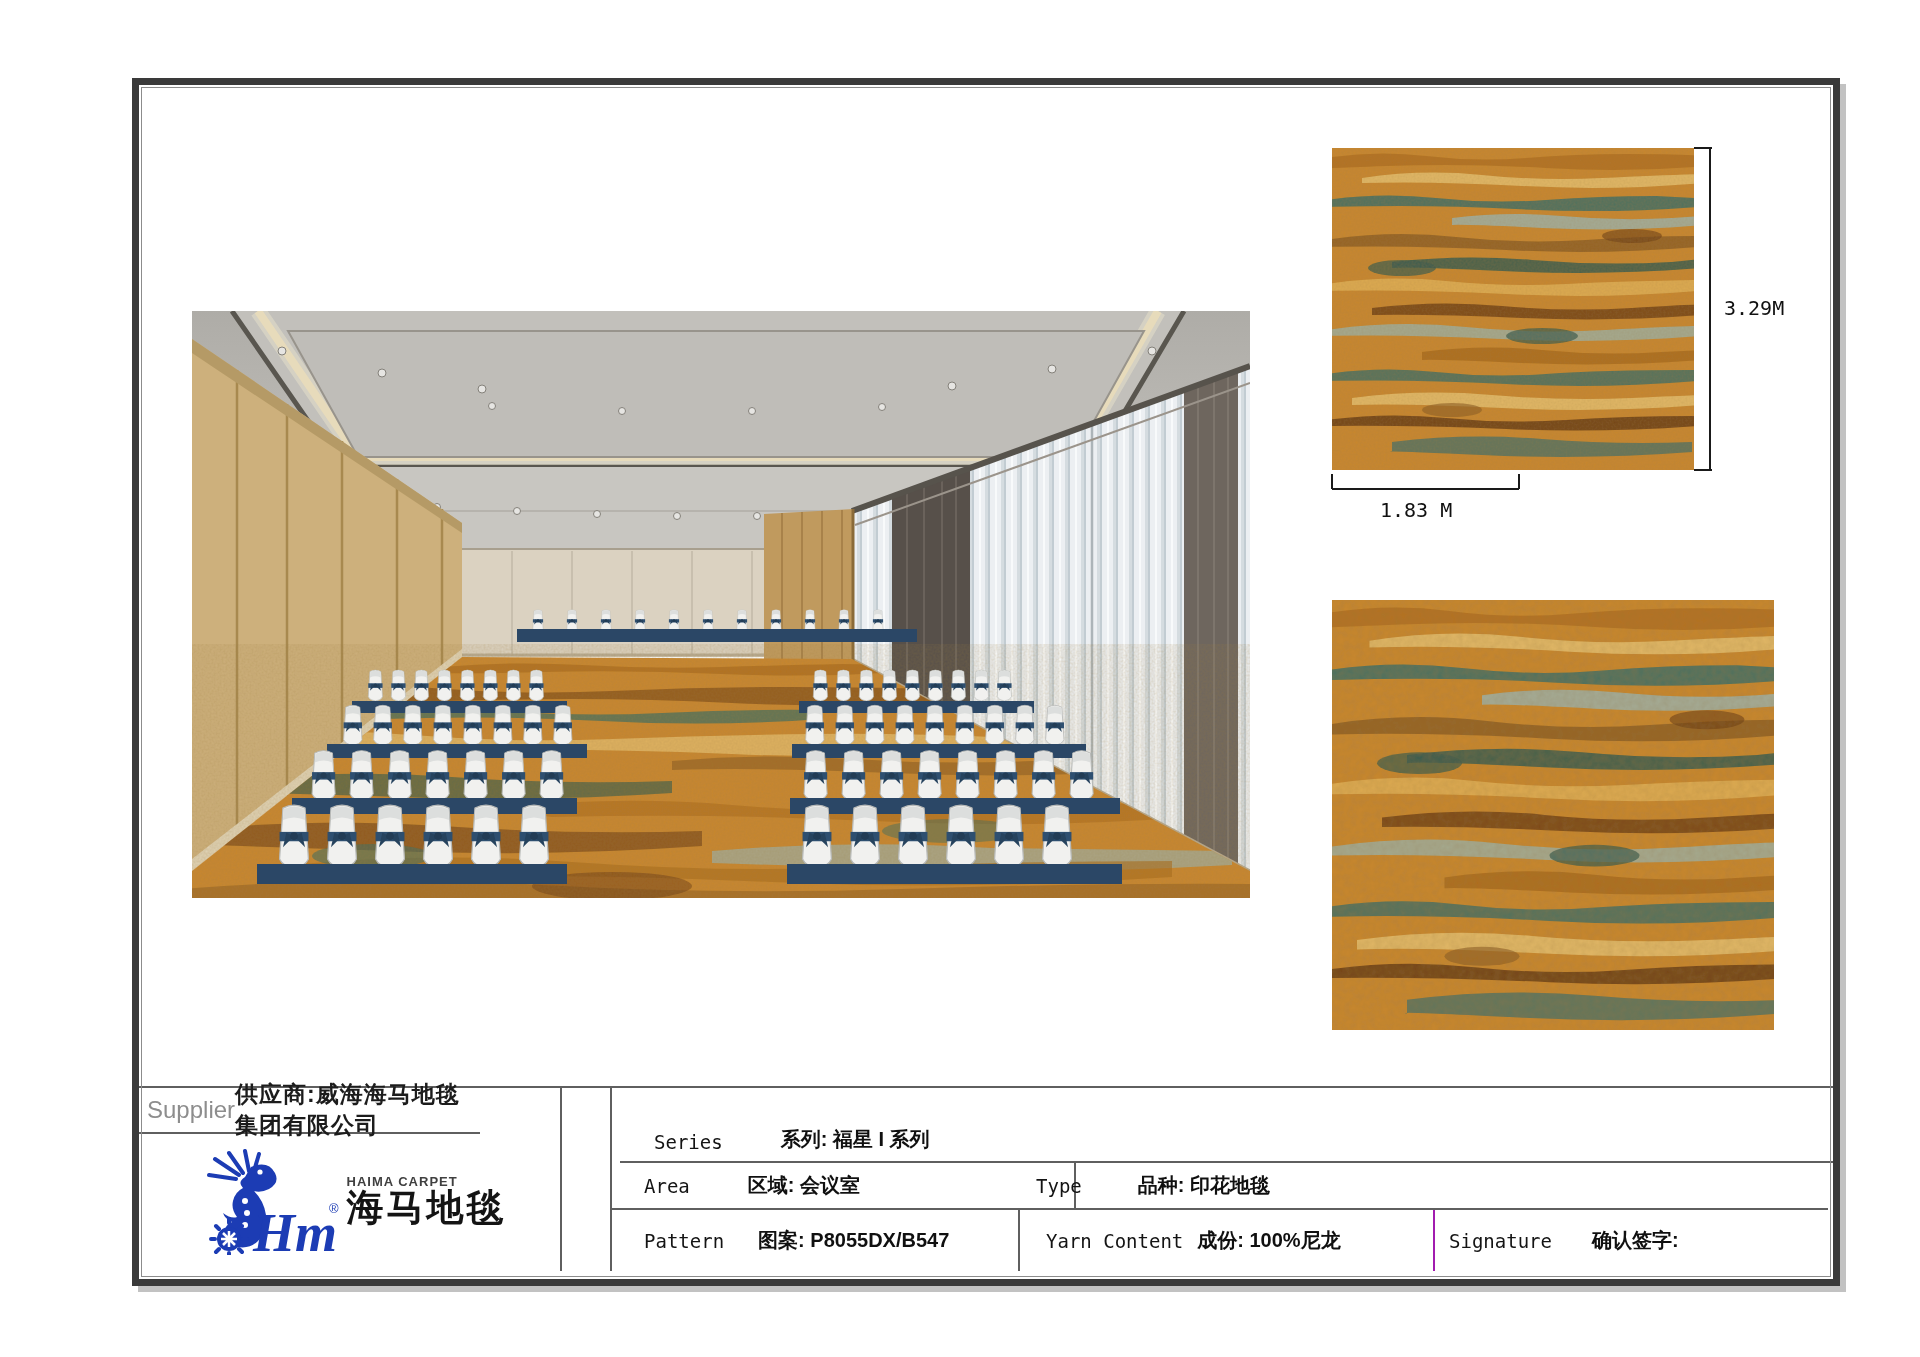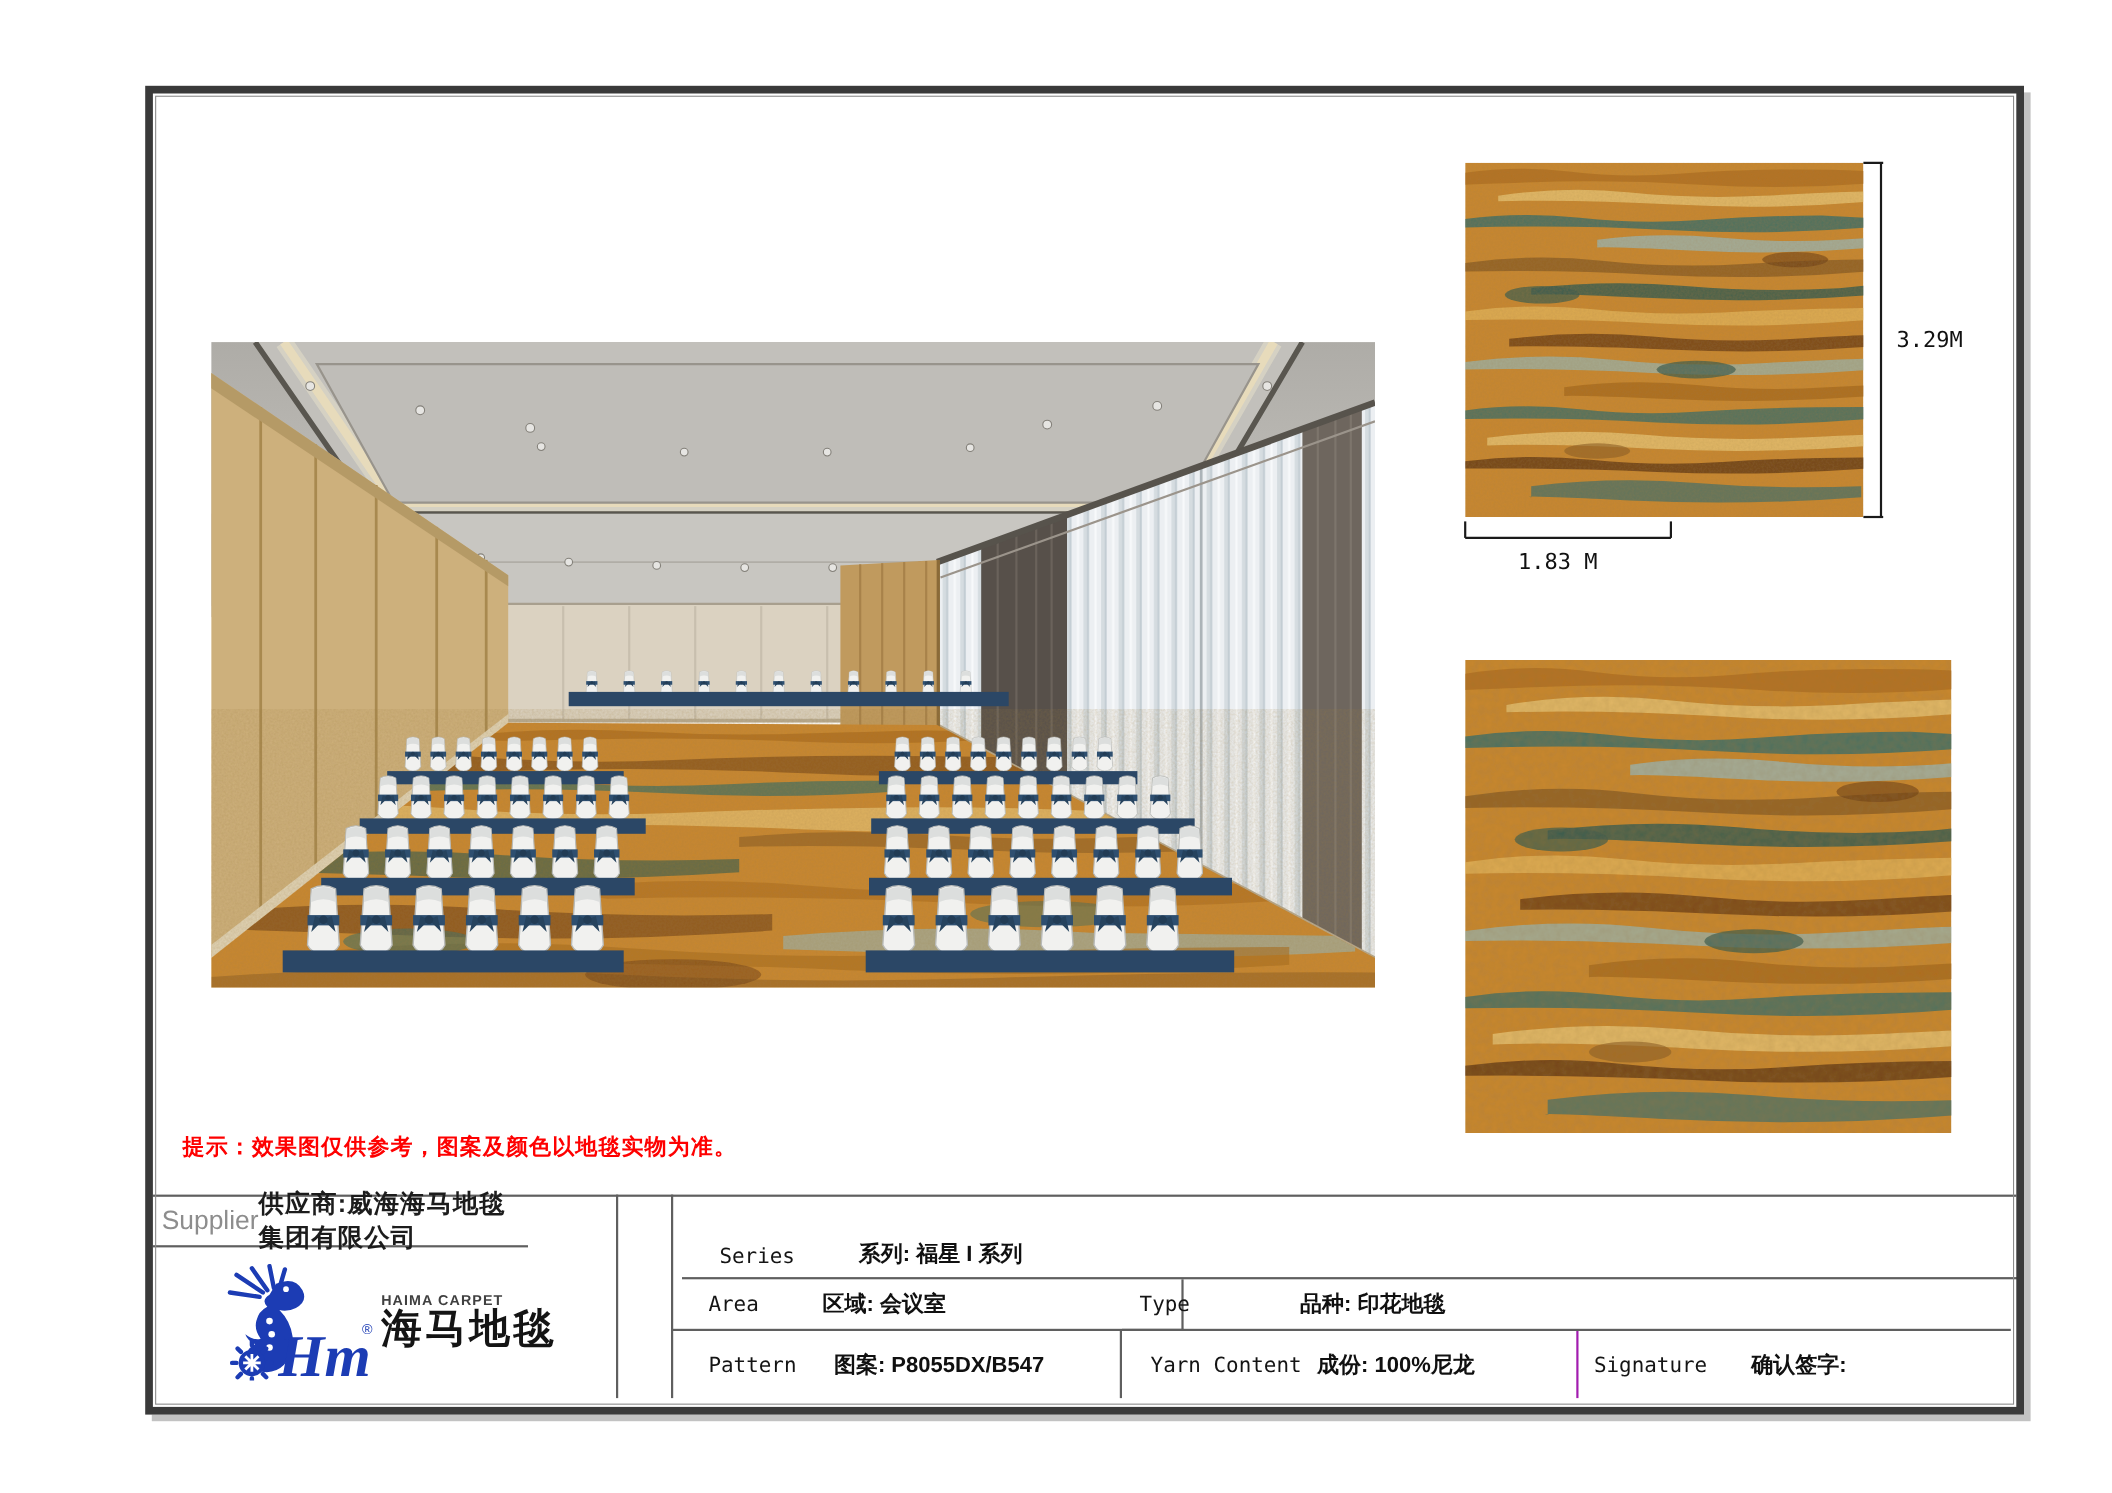--- a/index.html
+++ b/index.html
@@ -315,21 +315,20 @@
         </clipPath>
       <g clip-path="url(#dtClip)" filter="url(#grainBig)">
         <rect width="442" height="430" fill="#c8872e"></rect>
         <use href="#waves" transform="scale(1.25,1.36)"></use>
       </g>
     </g>
   </svg>
 
   <div class="dimlabel" style="left:1592px;top:218px;">3.29M</div>
   <div class="dimlabel" style="left:1248px;top:420px;">1.83 M</div>
-  <div class="note">提示：效果图仅供参考，图案及颜色以地毯实物为准。</div>
 
   <div>
     <div class="tline" style="left:7px;top:1008px;width:1694px;height:2px;"></div>
     <div class="tline" style="left:428px;top:1008px;width:2px;height:185px;"></div>
     <div class="tline" style="left:478px;top:1008px;width:2px;height:185px;"></div>
 
     <div class="cell supplier-cell" style="left:7px;top:1010px;width:341px;height:46px;">
       <span class="supplier-en">Supplier</span>
         <span class="supplier-zh">供应商:威海海马地毯集团有限公司</span>
     </div>
@@ -360,21 +359,21 @@
 
     <div class="cell series-row" style="left:488px;top:1008px;width:1218px;height:77px;padding-left:34px;gap:58px;">
       <span class="lab">Series</span>
       <span class="val">系列: 福星 I 系列</span>
     </div>
 
     <div class="cell" style="left:478px;top:1085px;width:466px;height:47px;border-right:2px solid #5f5f5f;border-bottom:2px solid #5f5f5f;padding-left:34px;gap:58px;">
       <span class="lab">Area</span>
       <span class="val">区域: 会议室</span>
     </div>
-    <div class="cell" style="left:888px;top:1085px;width:808px;height:47px;border-bottom:2px solid #5f5f5f;padding-left:16px;gap:100px;">
+    <div class="cell" style="left:888px;top:1085px;width:808px;height:47px;border-bottom:2px solid #5f5f5f;padding-left:16px;gap:56px;">
       <span class="lab">Type</span>
       <span class="val">品种: 印花地毯</span>
     </div>
 
     <div class="cell" style="left:478px;top:1132px;width:410px;height:61px;border-right:2px solid #5f5f5f;padding-left:34px;gap:34px;">
       <span class="lab">Pattern</span>
       <span class="val">图案: P8055DX/B547</span>
     </div>
     <div class="cell" style="left:888px;top:1132px;width:415px;height:61px;border-right:2px solid #a21caf;padding-left:26px;gap:14px;">
       <span class="lab">Yarn Content</span>

